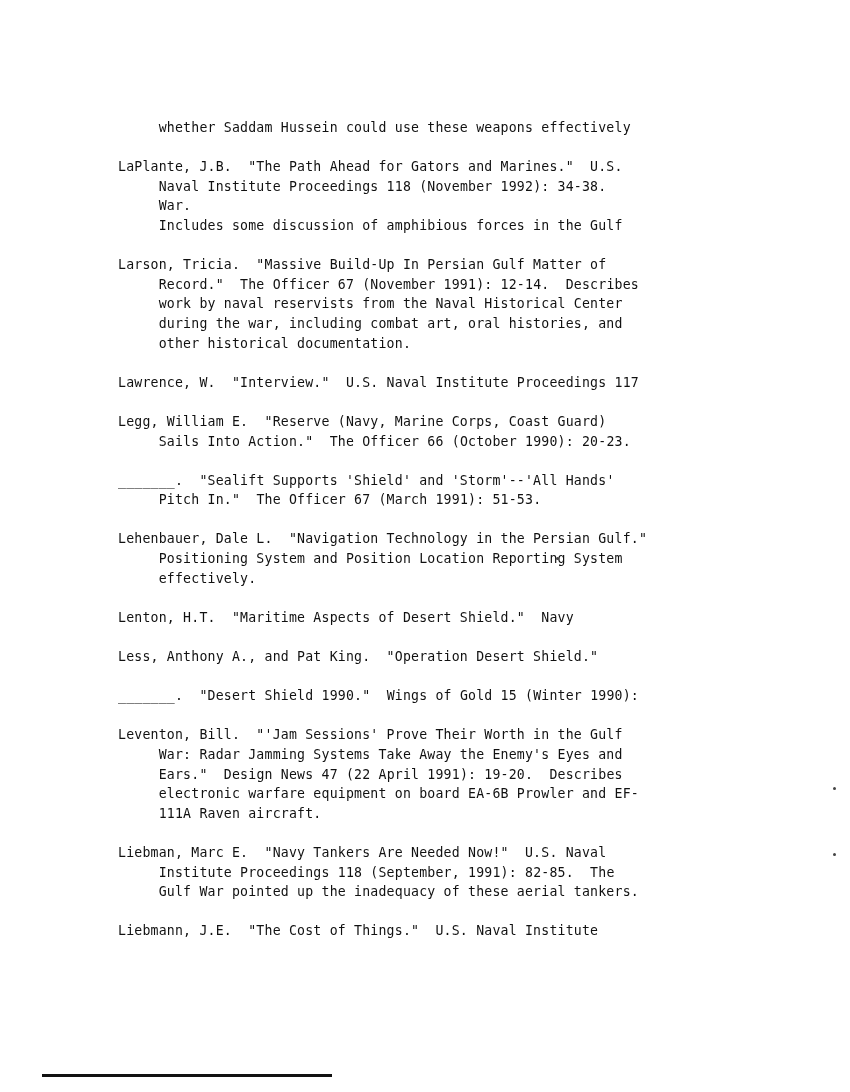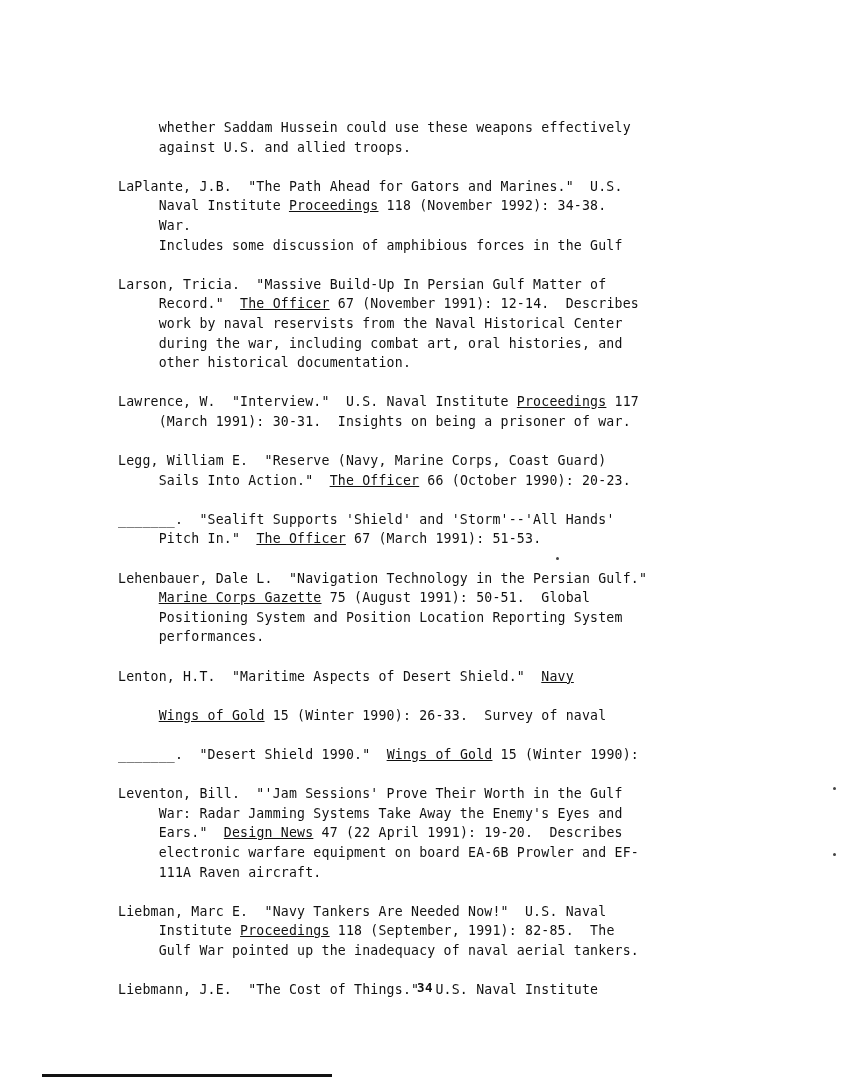--- a/index.html
+++ b/index.html
@@ -33,21 +33,20 @@
   .entry {
     margin-bottom: 19.6px;
     white-space: pre-wrap;
     text-indent: 0;
   }
   .entry .ln {
     display: block;
     white-space: pre;
   }
   .ital {
-    text-decoration: underline;
   }
   .rule {
     text-decoration: none;
   }
   .pagenum {
     position: absolute;
     left: 0;
     top: 980px;
     width: 850px;
     text-align: center;
@@ -69,34 +68,33 @@
     background: #444;
     border-radius: 50%;
   }
 </style>
 </head>
 <body>
 
 <div class="page">
 
   <div class="content">
-      <div class="entry"><span class="ln">     whether Saddam Hussein could use these weapons effectively</span><span class="ln">     against U.S. and allied troops.</span></div>
+      <div class="entry"><span class="ln">     whether Saddam Hussein could use these weapons effectively</span></div>
       <div class="entry"><span class="ln">LaPlante, J.B.  "The Path Ahead for Gators and Marines."  U.S.</span><span class="ln">     Naval Institute <span class="ital">Proceedings</span> 118 (November 1992): 34-38.</span><span class="ln">     War.</span><span class="ln">     Includes some discussion of amphibious forces in the Gulf</span></div>
       <div class="entry"><span class="ln">Larson, Tricia.  "Massive Build-Up In Persian Gulf Matter of</span><span class="ln">     Record."  <span class="ital">The Officer</span> 67 (November 1991): 12-14.  Describes</span><span class="ln">     work by naval reservists from the Naval Historical Center</span><span class="ln">     during the war, including combat art, oral histories, and</span><span class="ln">     other historical documentation.</span></div>
-      <div class="entry"><span class="ln">Lawrence, W.  "Interview."  U.S. Naval Institute <span class="ital">Proceedings</span> 117</span><span class="ln">     (March 1991): 30-31.  Insights on being a prisoner of war.</span></div>
+      <div class="entry"><span class="ln">Lawrence, W.  "Interview."  U.S. Naval Institute <span class="ital">Proceedings</span> 117</span></div>
       <div class="entry"><span class="ln">Legg, William E.  "Reserve (Navy, Marine Corps, Coast Guard)</span><span class="ln">     Sails Into Action."  <span class="ital">The Officer</span> 66 (October 1990): 20-23.</span></div>
       <div class="entry"><span class="ln"><span class="rule">_______</span>.  "Sealift Supports 'Shield' and 'Storm'--'All Hands'</span><span class="ln">     Pitch In."  <span class="ital">The Officer</span> 67 (March 1991): 51-53.</span></div>
-      <div class="entry"><span class="ln">Lehenbauer, Dale L.  "Navigation Technology in the Persian Gulf."</span><span class="ln">     <span class="ital">Marine Corps Gazette</span> 75 (August 1991): 50-51.  Global</span><span class="ln">     Positioning System and Position Location Reporting System</span><span class="ln">     performances.</span></div>
+      <div class="entry"><span class="ln">Lehenbauer, Dale L.  "Navigation Technology in the Persian Gulf."</span><span class="ln">     Positioning System and Position Location Reporting System</span><span class="ln">     effectively.</span></div>
       <div class="entry"><span class="ln">Lenton, H.T.  "Maritime Aspects of Desert Shield."  <span class="ital">Navy</span></span></div>
-      <div class="entry"><span class="ln">     <span class="ital">Wings of Gold</span> 15 (Winter 1990): 26-33.  Survey of naval</span></div>
+      <div class="entry"><span class="ln">Less, Anthony A., and Pat King.  "Operation Desert Shield."</span></div>
       <div class="entry"><span class="ln"><span class="rule">_______</span>.  "Desert Shield 1990."  <span class="ital">Wings of Gold</span> 15 (Winter 1990):</span></div>
       <div class="entry"><span class="ln">Leventon, Bill.  "'Jam Sessions' Prove Their Worth in the Gulf</span><span class="ln">     War: Radar Jamming Systems Take Away the Enemy's Eyes and</span><span class="ln">     Ears."  <span class="ital">Design News</span> 47 (22 April 1991): 19-20.  Describes</span><span class="ln">     electronic warfare equipment on board EA-6B Prowler and EF-</span><span class="ln">     111A Raven aircraft.</span></div>
-      <div class="entry"><span class="ln">Liebman, Marc E.  "Navy Tankers Are Needed Now!"  U.S. Naval</span><span class="ln">     Institute <span class="ital">Proceedings</span> 118 (September, 1991): 82-85.  The</span><span class="ln">     Gulf War pointed up the inadequacy of naval aerial tankers.</span></div>
+      <div class="entry"><span class="ln">Liebman, Marc E.  "Navy Tankers Are Needed Now!"  U.S. Naval</span><span class="ln">     Institute <span class="ital">Proceedings</span> 118 (September, 1991): 82-85.  The</span><span class="ln">     Gulf War pointed up the inadequacy of these aerial tankers.</span></div>
       <div class="entry"><span class="ln">Liebmann, J.E.  "The Cost of Things."  U.S. Naval Institute</span></div>
     </div>
 
-  <div class="pagenum">34</div>
 
   <div class="scanline"></div>
   <div class="speck" style="left:833px; top:787px; width:3px; height:3px;"></div>
   <div class="speck" style="left:833px; top:853px; width:3px; height:3px;"></div>
   <div class="speck" style="left:556px; top:557px; width:3px; height:3px;"></div>
 </div>
 
 </body></html>

